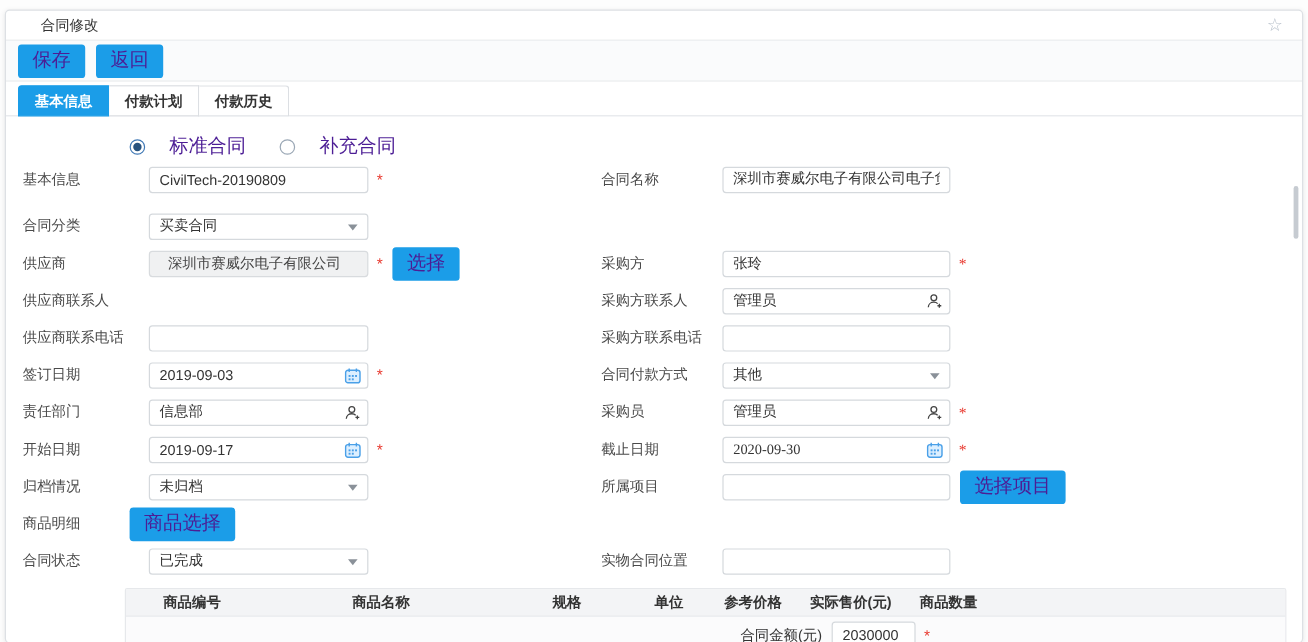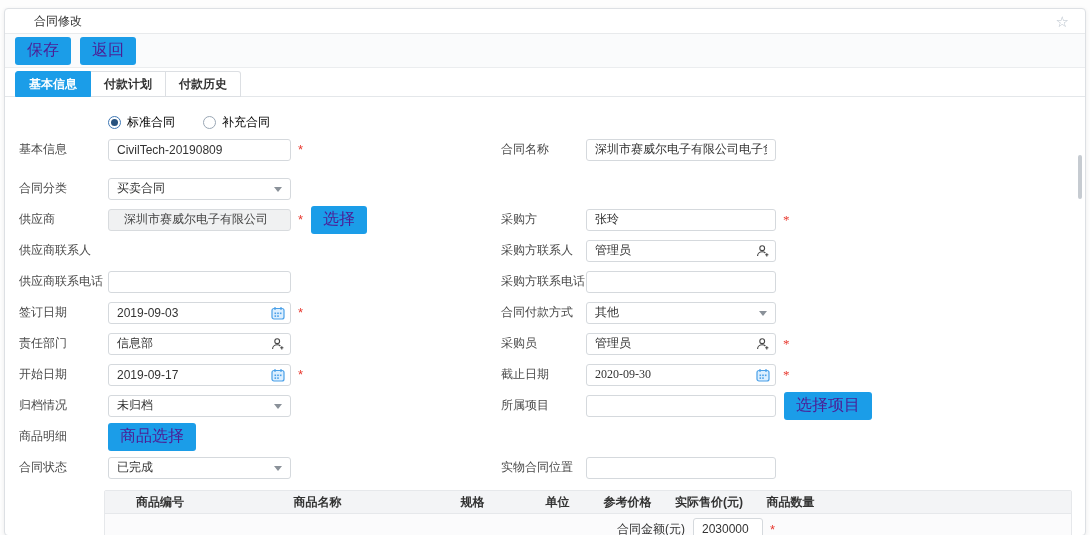--- a/index.html
+++ b/index.html
@@ -14,31 +14,31 @@
          font-family:inherit; cursor:pointer; }
   .tabstrip { height:29px; position:relative; border-bottom:1px solid #e4e7ea; }
   .tabs { position:absolute; left:10px; bottom:-1px; display:flex; }
   .tab { height:26px; display:flex; align-items:center; padding:0 13px; font-size:12px; font-weight:bold; color:#333;
          background:#fff; border:1px solid #dcdfe3; border-left:none; cursor:pointer; }
   .tab:first-child { border-left:1px solid #dcdfe3; border-radius:3px 0 0 0; }
   .tab:last-child { border-radius:0 3px 0 0; }
   .tab.active { background:#1b9de8; border-color:#1b9de8; color:#fff; }
   .formarea { position:relative; padding-top:14px; }
   .radiorow { height:23px; display:flex; align-items:center; margin-left:103px; gap:28px; }
-  .radio { display:flex; align-items:center; gap:6px; font-size:12px; color:#000000; cursor:pointer; }
+  .radio { display:flex; align-items:center; gap:20px; font-size:16px; color:#4c1d95; cursor:pointer; }
   .rdot { width:13px; height:13px; border-radius:50%; border:1px solid #9aa7b5; background:#fff; position:relative; }
   .rdot.on { border-color:#3f78b5; }
   .rdot.on::after { content:""; position:absolute; left:2px; top:2px; width:7px; height:7px; border-radius:50%; background:#27527e; }
   .frow { position:relative; height:31px; }
   .frow.gap8 { margin-bottom:8px; }
   .cell { position:absolute; top:0; height:100%; display:flex; align-items:center; }
   .cell.l { left:14px; } .cell.r { left:496px;font-family:Liberation Serif, serif; }
   .lbl { font-size:12px; color:#4a4a4a; }
   .cell.l .lbl { width:89px; } .cell.r .lbl { width:85px; }
-  .field { position:relative; display:flex; align-items:flex-end; }
+  .field { position:relative; display:flex; align-items:flex-end;margin-left:16px; }
   .inp { height:22px; border:1px solid #d5d9dd; border-radius:3px; padding:0 8px; font-size:12px; color:#333;
          font-family:inherit; background:#fff; outline:none; width:183px; }
   .cell.r .inp { width:190px; }
   .inp.dis { background:#f0f1f2; border-color:#d8dbde; color:#444;padding-left:15px; }
   .inp.withicon { padding-right:26px; }
   .selbox { position:relative; }
   .caret { position:absolute; right:9px; top:50%; margin-top:-2px; width:0; height:0;
            border-left:4px solid transparent; border-right:4px solid transparent; border-top:5px solid #8a9199; pointer-events:none; }
   .icon-in { position:absolute; right:6px; top:50%; transform:translateY(-50%); display:flex; cursor:pointer; }
   .req { color:#e8392f; font-size:13px; margin-left:7px; line-height:1; }

